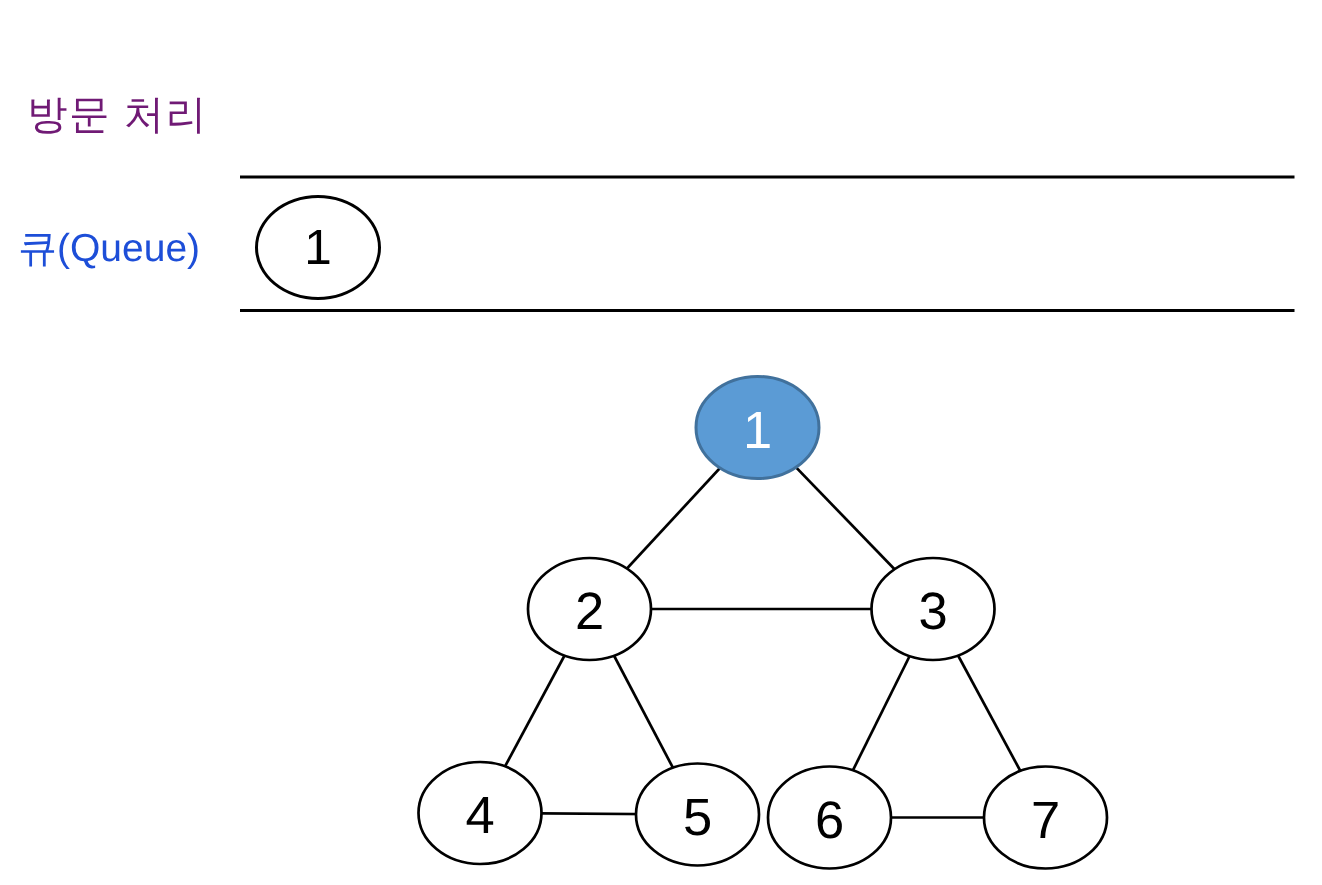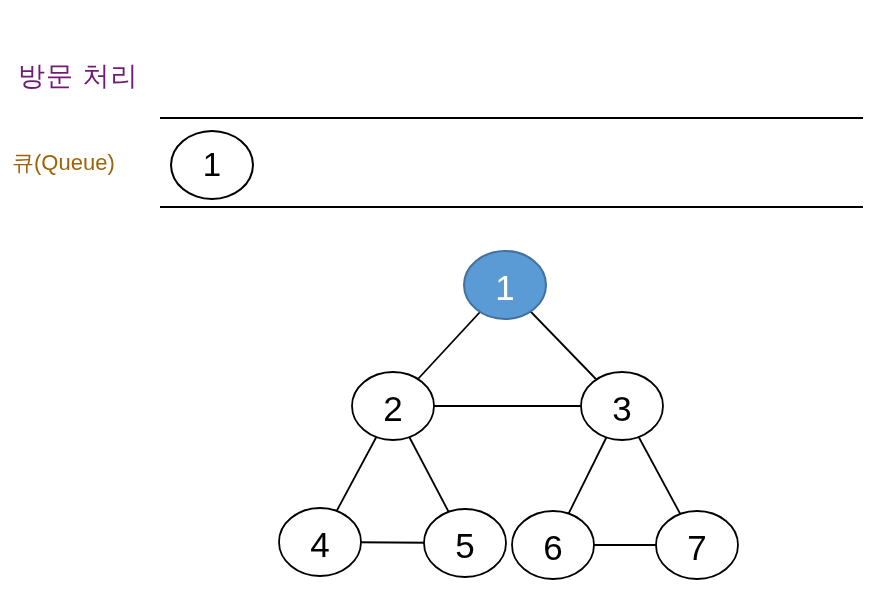--- a/index.html
+++ b/index.html
@@ -22,22 +22,22 @@
     font-size: 27px;
     letter-spacing: 1px;
     color: #701a75;
     white-space: nowrap;
     margin-top: 46px;
   }
   .queue-label {
     position: absolute;
     left: 12px;
     top: 148px;
-    font-size: 22px;
-    color: #a16207;
+    font-size: 26px;
+    color: #1d4ed8;
     white-space: nowrap;
   }
   .queue-track {
     position: absolute;
     left: 160px;
     top: 117px;
     width: 703px;
     height: 91px;
     box-sizing: border-box;
     border-top: 2px solid #000000;

